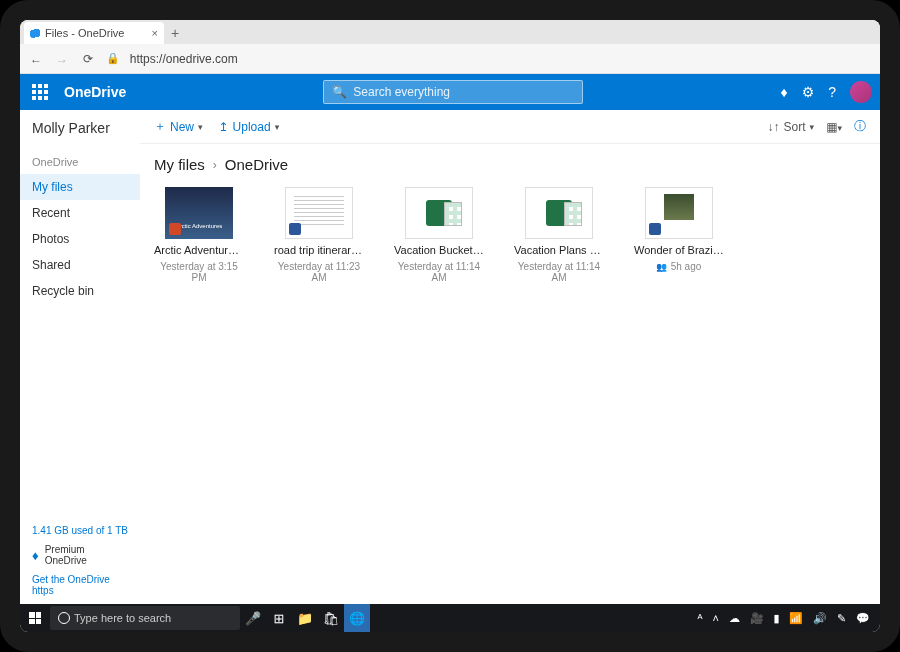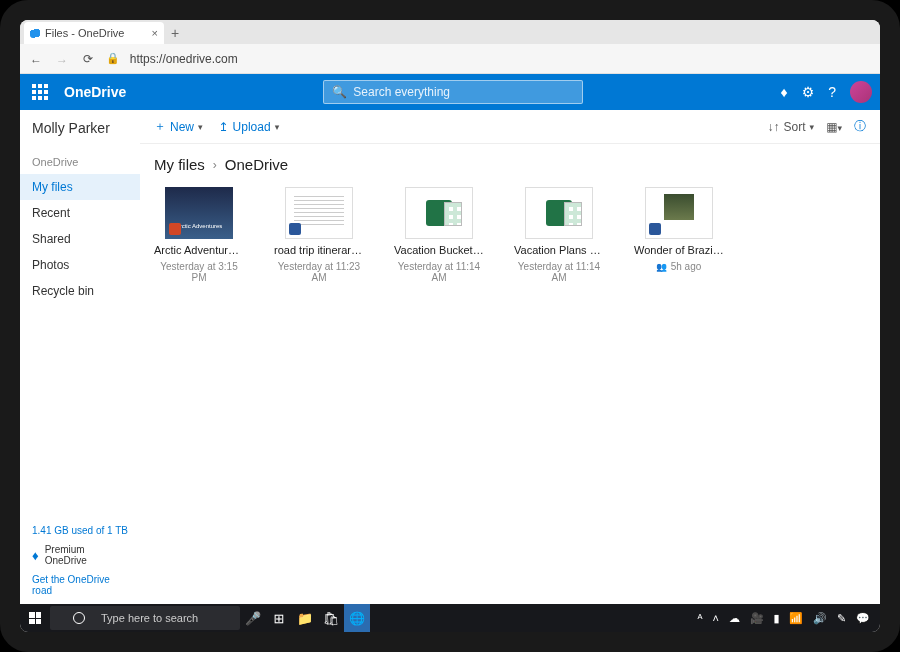--- a/index.html
+++ b/index.html
@@ -87,21 +87,21 @@
   .file-name { font-size:11px; color:#222; text-align:center; white-space:nowrap; overflow:hidden; text-overflow:ellipsis; width:100%;}
   .file-date { font-size:10px; color:#888; text-align:center;}
   .share-ico { font-size:9px;}
   .pptx-title { position:absolute; bottom:10px; left:0; right:0; text-align:center; font-size:6px; color:#fff;}
   
   .taskbar { height:28px; background:#17181c; display:flex; align-items:center; color:#fff; font-size:11px;}
   .tb-left { display:flex; align-items:center; height:100%;}
   .win-start { width:30px; display:flex; align-items:center; justify-content:center;}
   .win-logo { width:12px; height:12px; display:grid; grid-template-columns:1fr 1fr; grid-template-rows:1fr 1fr; gap:1px;}
   .win-logo span { background:#fff;}
-  .searchbox { background:#2b2c30; height:24px; width:190px; display:flex; align-items:center; padding:0 23px; gap:16px; border-radius:2px;}
+  .searchbox { background:#2b2c30; height:24px; width:190px; display:flex; align-items:center; padding:0 8px; gap:4px; border-radius:2px;}
   .searchbox .cortana{ width:12px;height:12px;border:1.5px solid #fff;border-radius:50%;}
   .tb-ico { width:26px; height:100%; display:flex; align-items:center; justify-content:center; font-size:13px;}
   .tb-ico.edge { background:#2b6cb0; border-radius:0;}
   .tb-ico.folder { color:#ffd66e;}
   .tb-ico.store { color:#fff;}
   .tb-right { margin-left:auto; display:flex; align-items:center; gap:10px; padding-right:10px; font-size:12px;}
   .tb-right span { font-size:11px;}
 </style>
 </head>
 <body>
@@ -152,31 +152,31 @@
   </div>
 
   <div class="body">
 
     <div class="sidebar">
       <div class="user-name">Molly Parker</div>
       <div class="nav-section">
         <div class="nav-title">OneDrive</div>
         <div class="nav-item active">My files</div>
         <div class="nav-item">Recent</div>
+        <div class="nav-item">Photos</div>
         <div class="nav-item">Shared</div>
-        <div class="nav-item">Photos</div>
         <div class="nav-item">Recycle bin</div>
       </div>
       <div class="sidebar-footer">
         <div style="color:#0078d4;text-align:center;">1.41 GB used of 1 TB</div>
         <div class="premium">
           <span class="premium-ico">♦</span>
           <span>Premium OneDrive</span>
         </div>
-        <div style="color:#0078d4;">Get the OneDrive road</div>
+        <div style="color:#0078d4;">Get the OneDrive https</div>
       </div>
     </div>
 
     <div class="main">
       <div class="cmd-bar" style="margin:-12px -6px 8px -6px;">
         <div class="cmd-left">
           <div class="cmd-item">
             <span>＋</span>
             <span>New</span>
             <span class="caret">▾</span>

